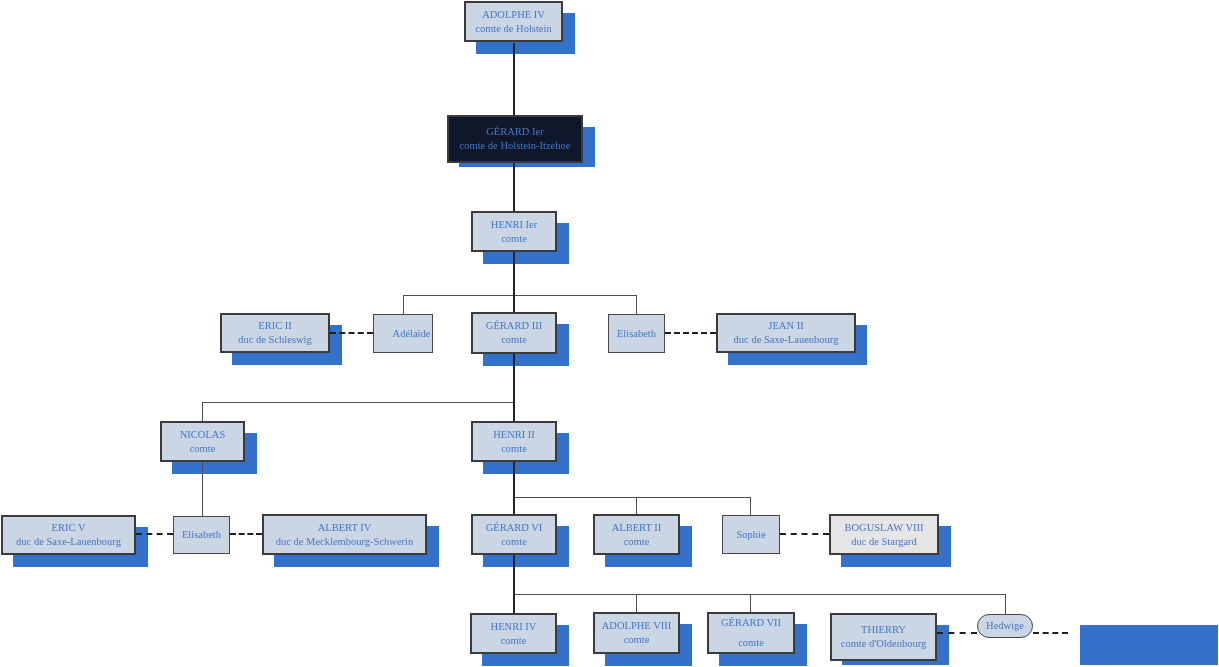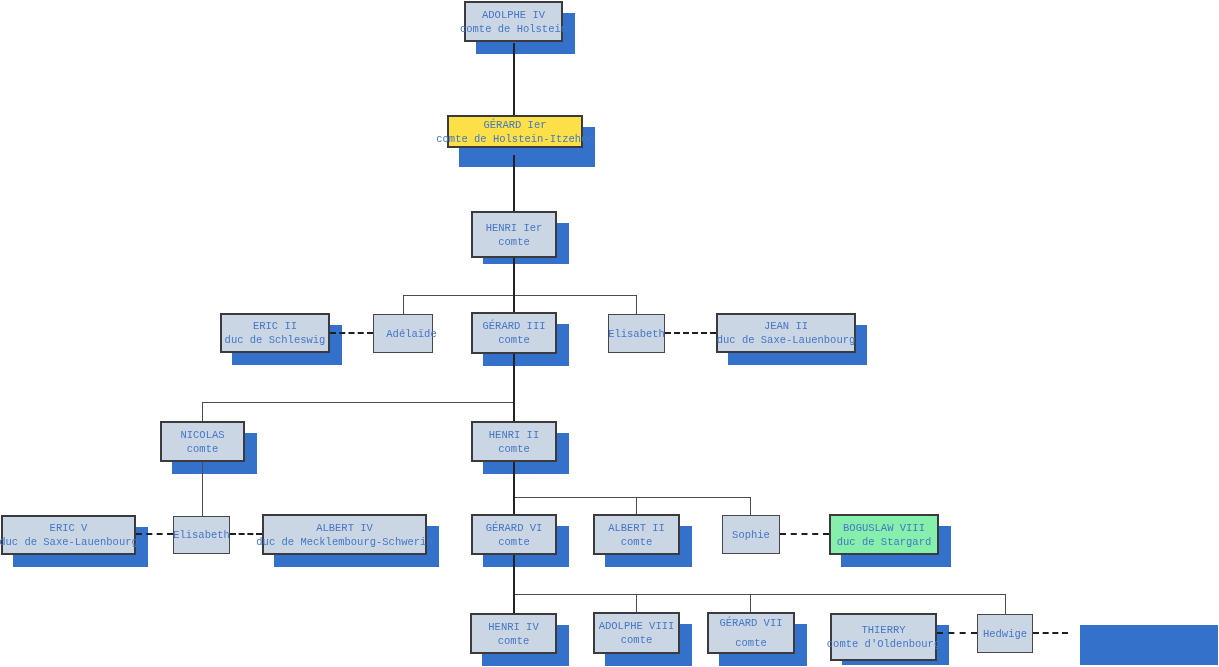--- a/index.html
+++ b/index.html
@@ -6,21 +6,21 @@
     margin: 0;
     padding: 0;
     background: #ffffff;
   }
   #canvas {
     position: relative;
     width: 1219px;
     height: 667px;
     background: #ffffff;
     overflow: hidden;
-    font-family: Liberation Mono, monospace;
+    font-family: Liberation Serif, serif;
   }
   .node {
     position: absolute;
     box-sizing: border-box;
     background: #cad6e4;
     border: 2px solid #3b3b3d;
     color: #4677c6;
     display: flex;
     flex-direction: column;
     align-items: center;
@@ -84,26 +84,26 @@
     <div class="edge-dash" style="left: 230px; top: 533px; width: 32px; border-top-color: rgb(31, 31, 31);"></div>
     <div class="edge-dash" style="left: 780px; top: 533px; width: 49px; border-top-color: rgb(31, 31, 31);"></div>
     <div class="edge-dash" style="left: 937px; top: 632px; width: 40px; border-top-color: rgb(31, 31, 31);"></div>
     <div class="edge-dash" style="left: 1033px; top: 632px; width: 35px; border-top-color: rgb(31, 31, 31);"></div>
     <div class="node-shadow" style="left: 476px; top: 13px; width: 99px; height: 41px; background: rgb(51, 113, 203);"></div>
     <div class="node" style="left: 464px; top: 1px; width: 99px; height: 41px; background: rgb(202, 214, 228); color: rgb(70, 119, 198);">
       <div>ADOLPHE IV</div>
       <div>comte de Holstein</div>
     </div>
     <div class="node-shadow" style="left: 459px; top: 127px; width: 136px; height: 40px; background: rgb(51, 113, 203);"></div>
-    <div class="node" style="left: 447px; top: 115px; width: 136px; height: 33px; background: #fde047; color: rgb(70, 119, 198);">
+    <div class="node" style="left: 447px; top: 115px; width: 136px; height: 48px; background: #0f172a; color: rgb(70, 119, 198);">
       <div>GÉRARD Ier</div>
       <div>comte de Holstein-Itzehoe</div>
     </div>
     <div class="node-shadow" style="left: 483px; top: 223px; width: 86px; height: 41px; background: rgb(51, 113, 203);"></div>
-    <div class="node" style="left: 471px; top: 211px; width: 86px; height: 47px; background: rgb(202, 214, 228); color: rgb(70, 119, 198);">
+    <div class="node" style="left: 471px; top: 211px; width: 86px; height: 41px; background: rgb(202, 214, 228); color: rgb(70, 119, 198);">
       <div>HENRI Ier</div>
       <div>comte</div>
     </div>
     <div class="node-shadow" style="left: 232px; top: 325px; width: 110px; height: 40px; background: rgb(51, 113, 203);"></div>
     <div class="node" style="left: 220px; top: 313px; width: 110px; height: 40px; background: rgb(202, 214, 228); color: rgb(70, 119, 198);">
       <div>ERIC II</div>
       <div>duc de Schleswig</div>
     </div>
     <div class="node spouse" style="left: 373px; top: 314px; width: 60px; height: 39px; background: rgb(202, 214, 228); color: rgb(70, 119, 198); padding-left: 17px;">
       <div>Adélaïde</div>
@@ -151,21 +151,21 @@
     </div>
     <div class="node-shadow" style="left: 605px; top: 526px; width: 87px; height: 41px; background: rgb(51, 113, 203);"></div>
     <div class="node" style="left: 593px; top: 514px; width: 87px; height: 41px; background: rgb(202, 214, 228); color: rgb(70, 119, 198);">
       <div>ALBERT II</div>
       <div>comte</div>
     </div>
     <div class="node spouse" style="left: 722px; top: 515px; width: 58px; height: 39px; background: rgb(202, 214, 228); color: rgb(70, 119, 198);">
       <div>Sophie</div>
     </div>
     <div class="node-shadow" style="left: 841px; top: 526px; width: 110px; height: 41px; background: rgb(51, 113, 203);"></div>
-    <div class="node" style="left: 829px; top: 514px; width: 110px; height: 41px; background: #86efac; color: rgb(70, 119, 198);">
+    <div class="node" style="left: 829px; top: 514px; width: 110px; height: 41px; background: #e5e5e5; color: rgb(70, 119, 198);">
       <div>BOGUSLAW VIII</div>
       <div>duc de Stargard</div>
     </div>
     <div class="node-shadow" style="left: 482px; top: 625px; width: 87px; height: 41px; background: rgb(51, 113, 203);"></div>
     <div class="node" style="left: 470px; top: 613px; width: 87px; height: 41px; background: rgb(202, 214, 228); color: rgb(70, 119, 198);">
       <div>HENRI IV</div>
       <div>comte</div>
     </div>
     <div class="node-shadow" style="left: 605px; top: 624px; width: 87px; height: 42px; background: rgb(51, 113, 203);"></div>
     <div class="node" style="left: 593px; top: 612px; width: 87px; height: 42px; background: rgb(202, 214, 228); color: rgb(70, 119, 198);">
@@ -175,17 +175,17 @@
     <div class="node-shadow" style="left: 719px; top: 624px; width: 88px; height: 42px; background: rgb(51, 113, 203);"></div>
     <div class="node" style="left: 707px; top: 612px; width: 88px; height: 42px; background: rgb(202, 214, 228); color: rgb(70, 119, 198); gap: 6px;">
       <div>GÉRARD VII</div>
       <div>comte</div>
     </div>
     <div class="node-shadow" style="left: 842px; top: 625px; width: 107px; height: 40px; background: rgb(51, 113, 203);"></div>
     <div class="node" style="left: 830px; top: 613px; width: 107px; height: 48px; background: rgb(202, 214, 228); color: rgb(70, 119, 198);">
       <div>THIERRY</div>
       <div>comte d'Oldenbourg</div>
     </div>
-    <div class="node spouse" style="left: 977px; top: 614px; width: 56px; height: 39px; background: rgb(202, 214, 228); color: rgb(70, 119, 198);">
+    <div class="node spouse" style="left: 977px; top: 614px; width: 56px; height: 24px; background: rgb(202, 214, 228); color: rgb(70, 119, 198); border-radius: 13px;">
       <div>Hedwige</div>
     </div>
     <div class="node-shadow" style="left: 1080px; top: 625px; width: 138px; height: 40px; background: rgb(51, 113, 203);"></div>
   </div>
 
 </body></html>

